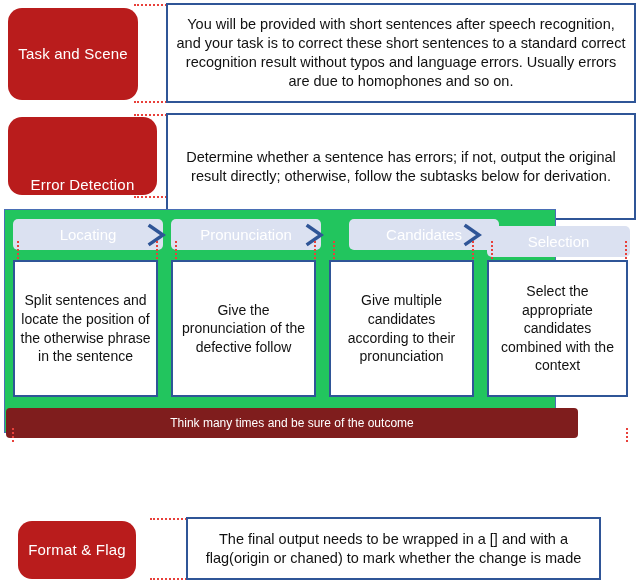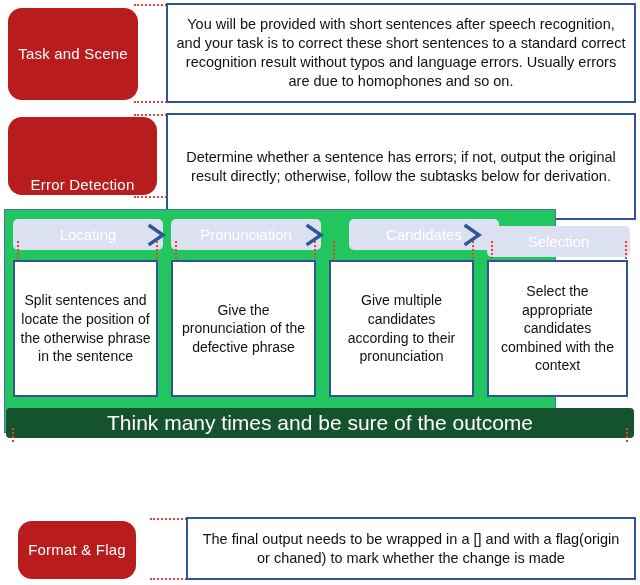--- a/index.html
+++ b/index.html
@@ -115,26 +115,26 @@
     font-size: 14px;
     line-height: 1.33;
     color: #111111;
   }
 
   
   #think-banner {
     position: absolute;
     left: 6px;
     top: 408px;
-    width: 628px;
+    width: 572px;
     height: 30px;
-    background: #14532d;
+    background: #7f1d1d;
     border-radius: 4px;
     color: #ffffff;
-    font-size: 21px;
+    font-size: 12px;
     display: flex;
     align-items: center;
     justify-content: center;
     text-align: center;
     box-sizing: border-box;
   }
 </style>
 </head>
 <body>
 
@@ -193,21 +193,21 @@
     <div class="dots-v" style="left:309px; top:31px; height:18px;"></div>
     <div class="dots-v" style="left:328px; top:31px; height:18px;"></div>
     <div class="dots-v" style="left:467px; top:31px; height:18px;"></div>
     <div class="dots-v" style="left:486px; top:31px; height:18px;"></div>
     <div class="dots-v" style="left:620px; top:31px; height:18px;"></div>
 
     <div class="stage-box" style="left:8px;   width:145px;">
       <span>Split sentences and locate the position of the otherwise phrase in the sentence</span>
     </div>
     <div class="stage-box" style="left:166px; width:145px;">
-      <span>Give the pronunciation of the defective phrase</span>
+      <span>Give the pronunciation of the defective follow</span>
     </div>
     <div class="stage-box" style="left:482px; width:141px;">
       <span>Select the appropriate candidates combined with the context</span>
     </div>
     <div class="stage-box" style="left:324px; width:145px;">
       <span>Give multiple candidates according to their pronunciation</span>
     </div>
   </div>
 
   <div id="think-banner">
@@ -218,17 +218,17 @@
   <div class="dots-v" style="left:626px; top:428px; height:14px;"></div>
 
 
   <div class="pill" style="left:18px; top:521px; width:118px; height:58px;">
     <span>Format &amp; Flag</span>
   </div>
 
   <div class="dots-h" style="left:150px; top:518px; width:40px;"></div>
   <div class="dots-h" style="left:150px; top:578px; width:40px;"></div>
 
-  <div class="textbox" style="left:186px; top:517px; width:450px; height:63px;">
+  <div class="textbox" style="left:186px; top:517px; width:415px; height:63px;">
     <span>The final output needs to be wrapped in a [] and with a flag(origin or chaned) to mark whether the change is made</span>
   </div>
 
 </div>
 
 </body></html>

